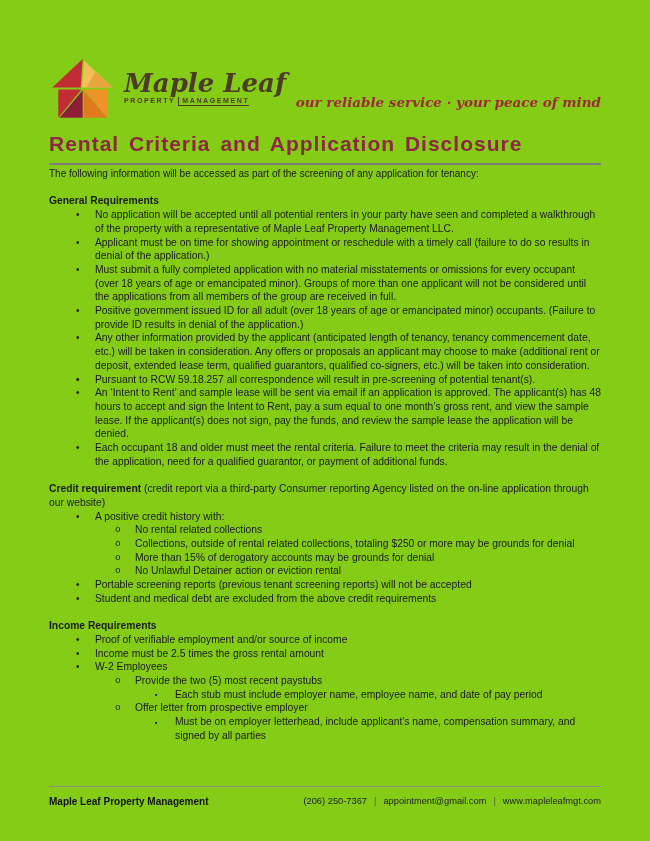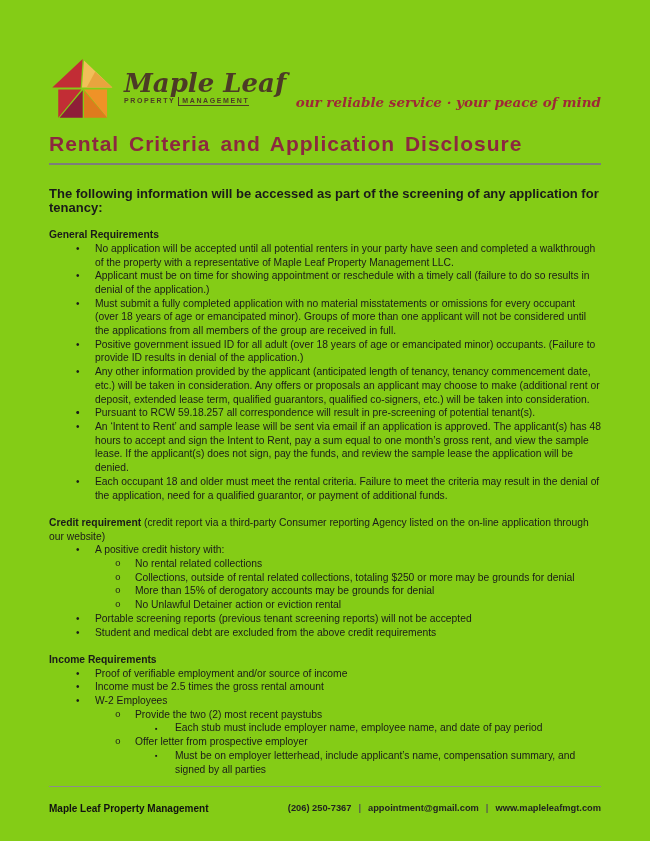--- a/index.html
+++ b/index.html
@@ -37,41 +37,41 @@
 
   
   .title {
     font-size:21px; font-weight:bold;
     letter-spacing:1px; word-spacing:3px;
     color:#8c2840;
   }
   .title-rule { border:none; border-top:2px solid #7d7d7d; margin:7px 0 0 0; }
 
   
-  .intro { margin-top:22px; font-weight:bold; font-size:13px; line-height:13.7px; }
+  .intro { margin-top:2px; font-weight:normal; font-size:10px; line-height:13.7px; }
   .section { margin-top:13.7px; }
   .section-heading { font-size:10.3px; line-height:13.7px; }
   .section-heading .hb { font-weight:bold; }
   .bullet { position:relative; font-size:10.3px; line-height:13.7px; }
   .marker { position:absolute; top:0; }
   .lvl1 { padding-left:46px; }
   .lvl1 > .marker { left:27px; font-size:10px; }
   .lvl2 { padding-left:86px; }
   .lvl2 > .marker { left:66px; font-family:"Liberation Mono", monospace; font-size:9.5px; }
   .lvl3 { padding-left:126px; }
   .lvl3 > .marker { left:106px; font-size:7.5px; top:0.5px; }
 
   
   .footer {
     position:absolute; left:49px; right:49px; top:786px;
-    border-top:1.5px solid #8c8c8c; padding-top:16px;
+    border-top:1.5px solid #8c8c8c; padding-top:9px;
     display:flex; justify-content:space-between; align-items:flex-start;
   }
   .footer-company { font-weight:bold; font-size:10px; color:#111; }
-  .footer-contact { font-size:9.3px; color:#222; display:flex; gap:7px; white-space:nowrap;font-weight:bold; }
+  .footer-contact { font-size:9.3px; color:#222; display:flex; gap:7px; white-space:nowrap; }
   .footer-contact .sep { color:#555; }
 </style>
 </head>
 <body>
 
 <div class="page">
   <div class="content">
 
     <div class="header">
       <div class="logo">
@@ -121,21 +121,21 @@
           <div class="bullet lvl2"><span class="marker">o</span><span class="bullet-text">More than 15% of derogatory accounts may be grounds for denial</span></div>
           <div class="bullet lvl2"><span class="marker">o</span><span class="bullet-text">No Unlawful Detainer action or eviction rental</span></div>
           <div class="bullet lvl1"><span class="marker">•</span><span class="bullet-text">Portable screening reports (previous tenant screening reports) will not be accepted</span></div>
           <div class="bullet lvl1"><span class="marker">•</span><span class="bullet-text">Student and medical debt are excluded from the above credit requirements</span></div>
         </section>
         <section class="section">
           <div class="section-heading"><span class="hb">Income Requirements</span></div>
           <div class="bullet lvl1"><span class="marker">•</span><span class="bullet-text">Proof of verifiable employment and/or source of income</span></div>
           <div class="bullet lvl1"><span class="marker">•</span><span class="bullet-text">Income must be 2.5 times the gross rental amount</span></div>
           <div class="bullet lvl1"><span class="marker">•</span><span class="bullet-text">W-2 Employees</span></div>
-          <div class="bullet lvl2"><span class="marker">o</span><span class="bullet-text">Provide the two (2) most recent paystubs</span></div>
+          <div class="bullet lvl2"><span class="marker">o</span><span class="bullet-text">Provide the two (5) most recent paystubs</span></div>
           <div class="bullet lvl3"><span class="marker">▪</span><span class="bullet-text">Each stub must include employer name, employee name, and date of pay period</span></div>
           <div class="bullet lvl2"><span class="marker">o</span><span class="bullet-text">Offer letter from prospective employer</span></div>
           <div class="bullet lvl3"><span class="marker">▪</span><span class="bullet-text">Must be on employer letterhead, include applicant’s name, compensation summary, and signed by all parties</span></div>
         </section>
       </div>
 
   </div>
 
   <div class="footer">
     <div class="footer-company">Maple Leaf Property Management</div>

